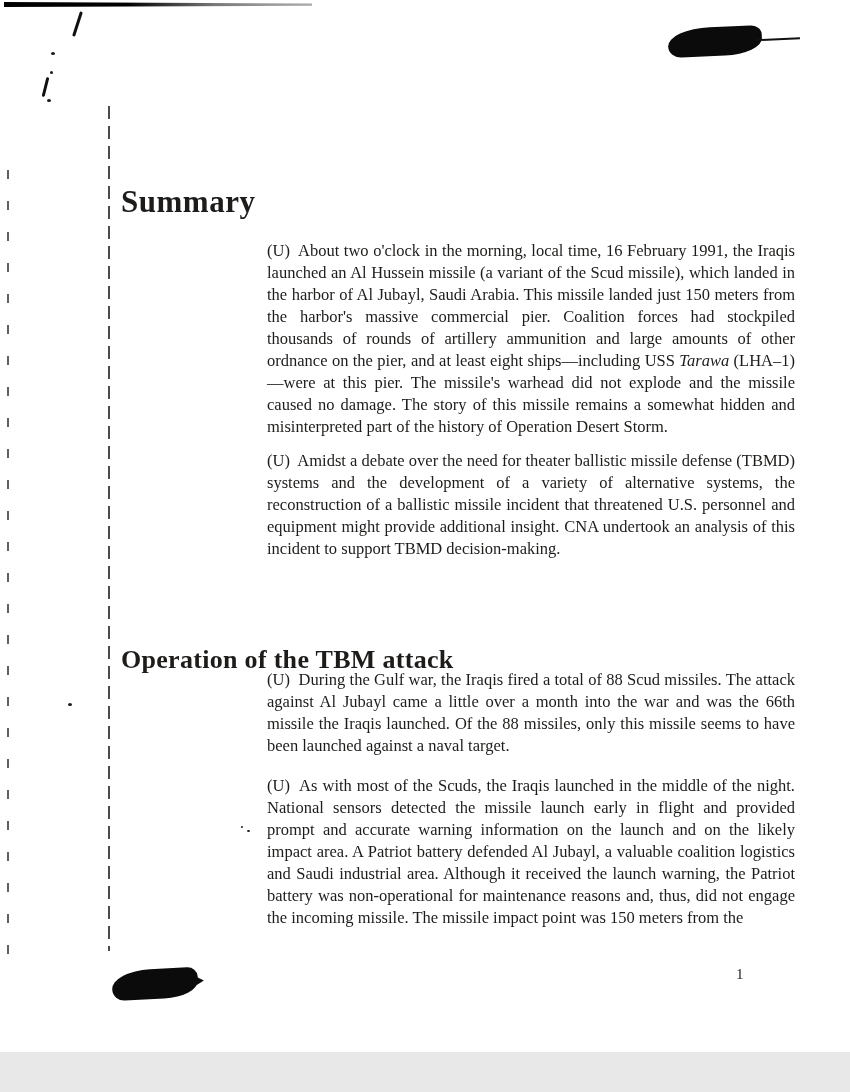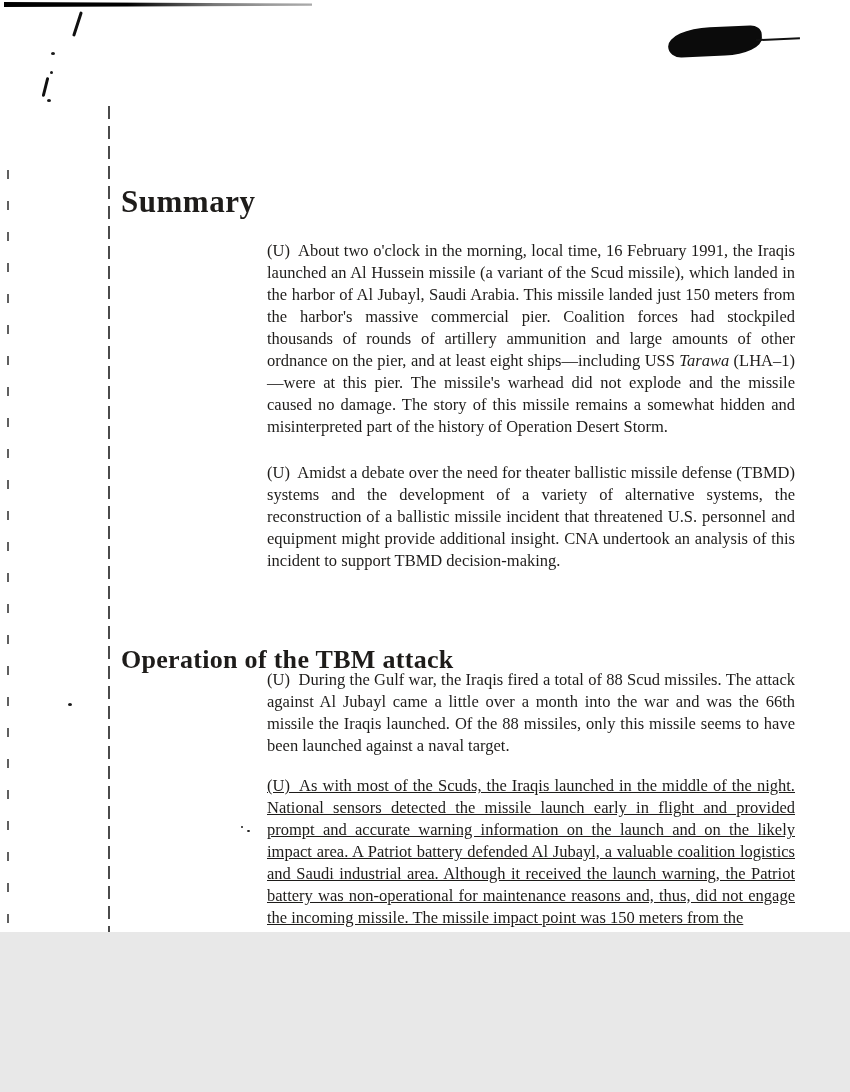--- a/index.html
+++ b/index.html
@@ -1,19 +1,19 @@
 <!DOCTYPE html>
 <html><head>
 <meta charset="utf-8">
 <style>
   html, body { margin: 0; padding: 0; background: #e8e8e8; }
   .page {
     position: relative;
     width: 850px;
-    height: 932px;
+    height: 1052px;
     background: #ffffff;
     overflow: hidden;
     font-family: "Liberation Serif", serif;
     color: #1e1c1a;
   }
 
   
   .top-edge-line {
     position: absolute; left: 4px; top: 2px; width: 308px; height: 5px;
     background: linear-gradient(90deg, #000 0%, #000 40%, #333 52%, #777 68%, #999 85%, #aaa 100%);
@@ -59,22 +59,22 @@
     font-size: 26px; font-weight: bold; letter-spacing: .3px; line-height: 1;
   }
   .para-col { position: absolute; left: 267px; width: 528px; }
   .para-col-1 { top: 240px; }
   .para-col-2 { top: 669px; }
   .body-para {
     margin: 0 0 0 0;
     font-size: 16.5px; line-height: 22px;
     text-align: justify;
   }
-  .body-para + .body-para { margin-top: 24px; }
-  .para-col-2 .body-para + .body-para { margin-top: 18px; text-decoration: underline; }
+  .body-para + .body-para { margin-top: 12px; }
+  .para-col-2 .body-para + .body-para { margin-top: 18px; }
   .body-para em { font-style: italic; }
 
   .page-number {
     position: absolute; left: 736px; top: 966px;
     font-size: 15px; color: #222;
   }
 </style>
 </head>
 <body>
 

